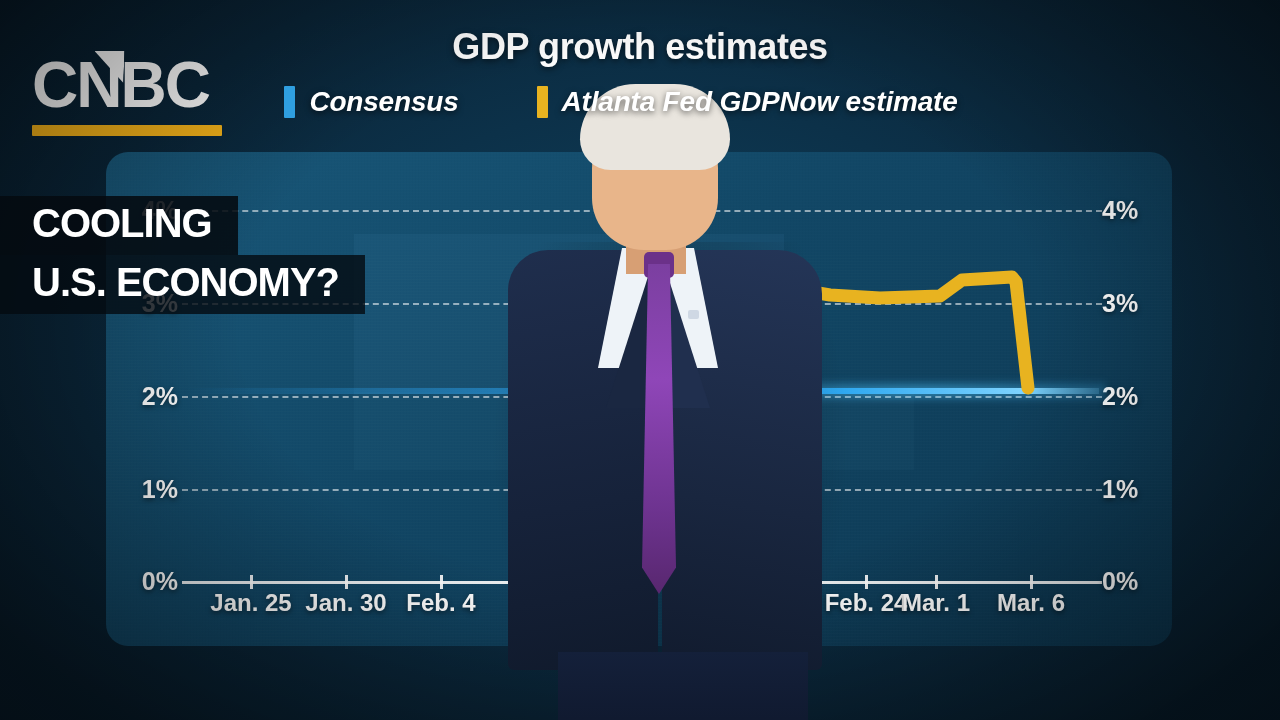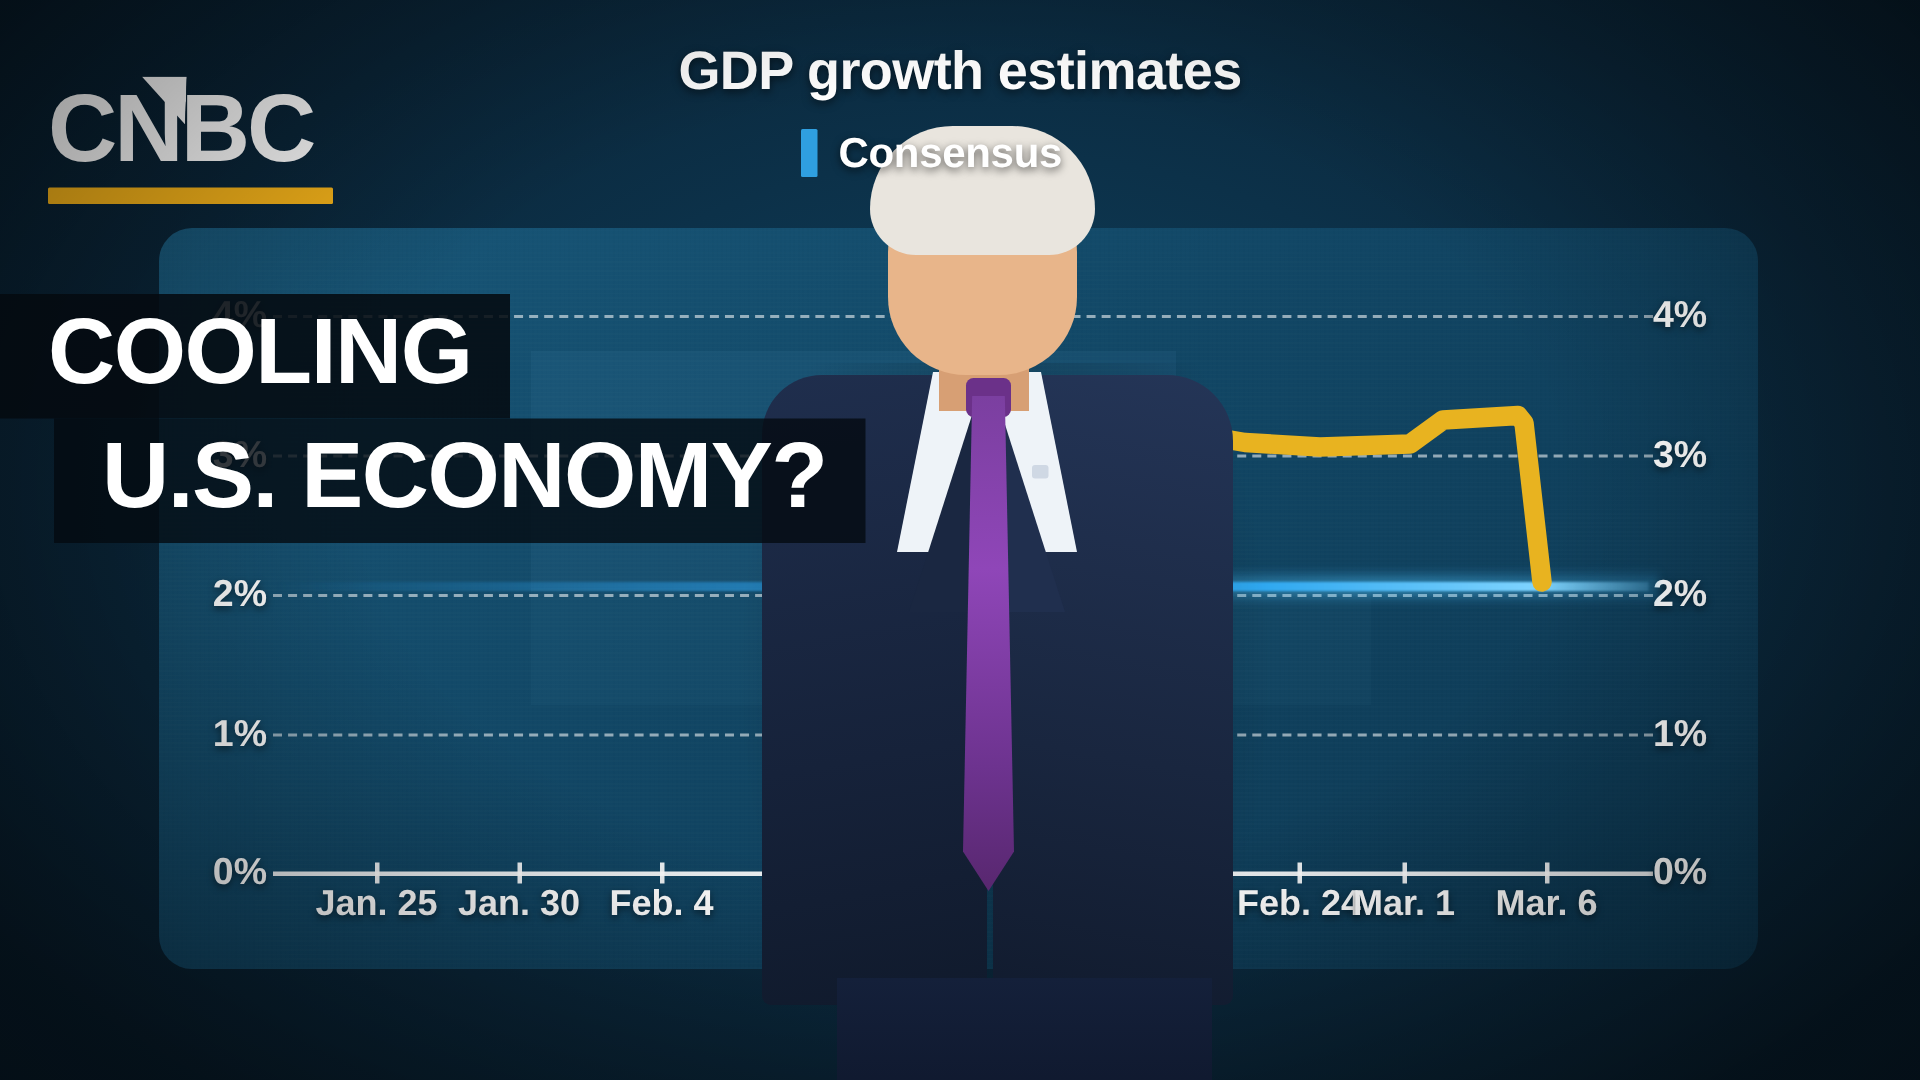--- a/index.html
+++ b/index.html
@@ -37,21 +37,21 @@
 
   
   #chart-title {
     position:absolute; top:26px; left:0; width:1280px; text-align:center;
     font-size:36px; font-weight:bold; color:#ffffff; letter-spacing:-0.4px;
     text-shadow:0 2px 6px rgba(0,0,0,0.55);
   }
   #legend {
     position:absolute; top:86px; left:0; width:1242px;
     display:flex; justify-content:center; align-items:center; gap:78px;
-    z-index:6; pointer-events:none;
+    z-index:6; pointer-events:none;font-style:italic;
   }
   .legend-item { display:flex; align-items:center; gap:14px; }
   .legend-swatch { width:11px; height:32px; border-radius:1px; }
   .legend-label {
     font-size:28px; font-weight:bold; color:#ffffff; letter-spacing:-0.2px;
     text-shadow:0 2px 6px rgba(0,0,0,0.6);
   }
 
   
   #panel {
@@ -139,23 +139,23 @@
                 background:radial-gradient(ellipse at 50% 40%, rgba(0,0,0,0.35) 0%, rgba(0,0,0,0) 70%); }
   #flag-pin { left:258px; top:258px; width:11px; height:9px; background:#cfd8e4; border-radius:2px; }
 
   
   #headline { position:absolute; left:0; top:196px; z-index:8; }
   .hl-row { display:block; }
   .hl-band {
     display:inline-block; background:rgba(4,10,16,0.88);
     padding:6px 26px 10px 32px;
   }
-  .hl-band.second { background:rgba(4,10,16,0.80);margin-left:36px; }
+  .hl-band.second { background:rgba(4,10,16,0.80); }
   .hl-text {
-    font-size:62px; font-weight:bold; color:#ffffff; letter-spacing:-1px;
+    font-size:40px; font-weight:bold; color:#ffffff; letter-spacing:-1px;
     line-height:1.08; font-family:"Liberation Sans", sans-serif;
   }
 </style>
 </head>
 <body>
 
 <div id="stage">
 
   <div id="panel">
     <div id="panel-noise"></div>
@@ -226,20 +226,24 @@
   </svg>
 
 
   <div id="chart-title">GDP growth estimates</div>
 
   <div id="legend">
     <div class="legend-item">
       <span class="legend-swatch" style="background:#2f9fe0;"></span>
       <span class="legend-label">Consensus</span>
     </div>
+    <div class="legend-item">
+      <span class="legend-swatch" style="background:#E8B320;"></span>
+      <span class="legend-label">Atlanta Fed GDPNow estimate</span>
+    </div>
   </div>
 
   <div id="logo">
     <div class="logo-word">CNBC</div>
     <div class="peacock"></div>
     <div class="logo-bar"></div>
   </div>
 
   <div id="headline">
     <div class="hl-row">

